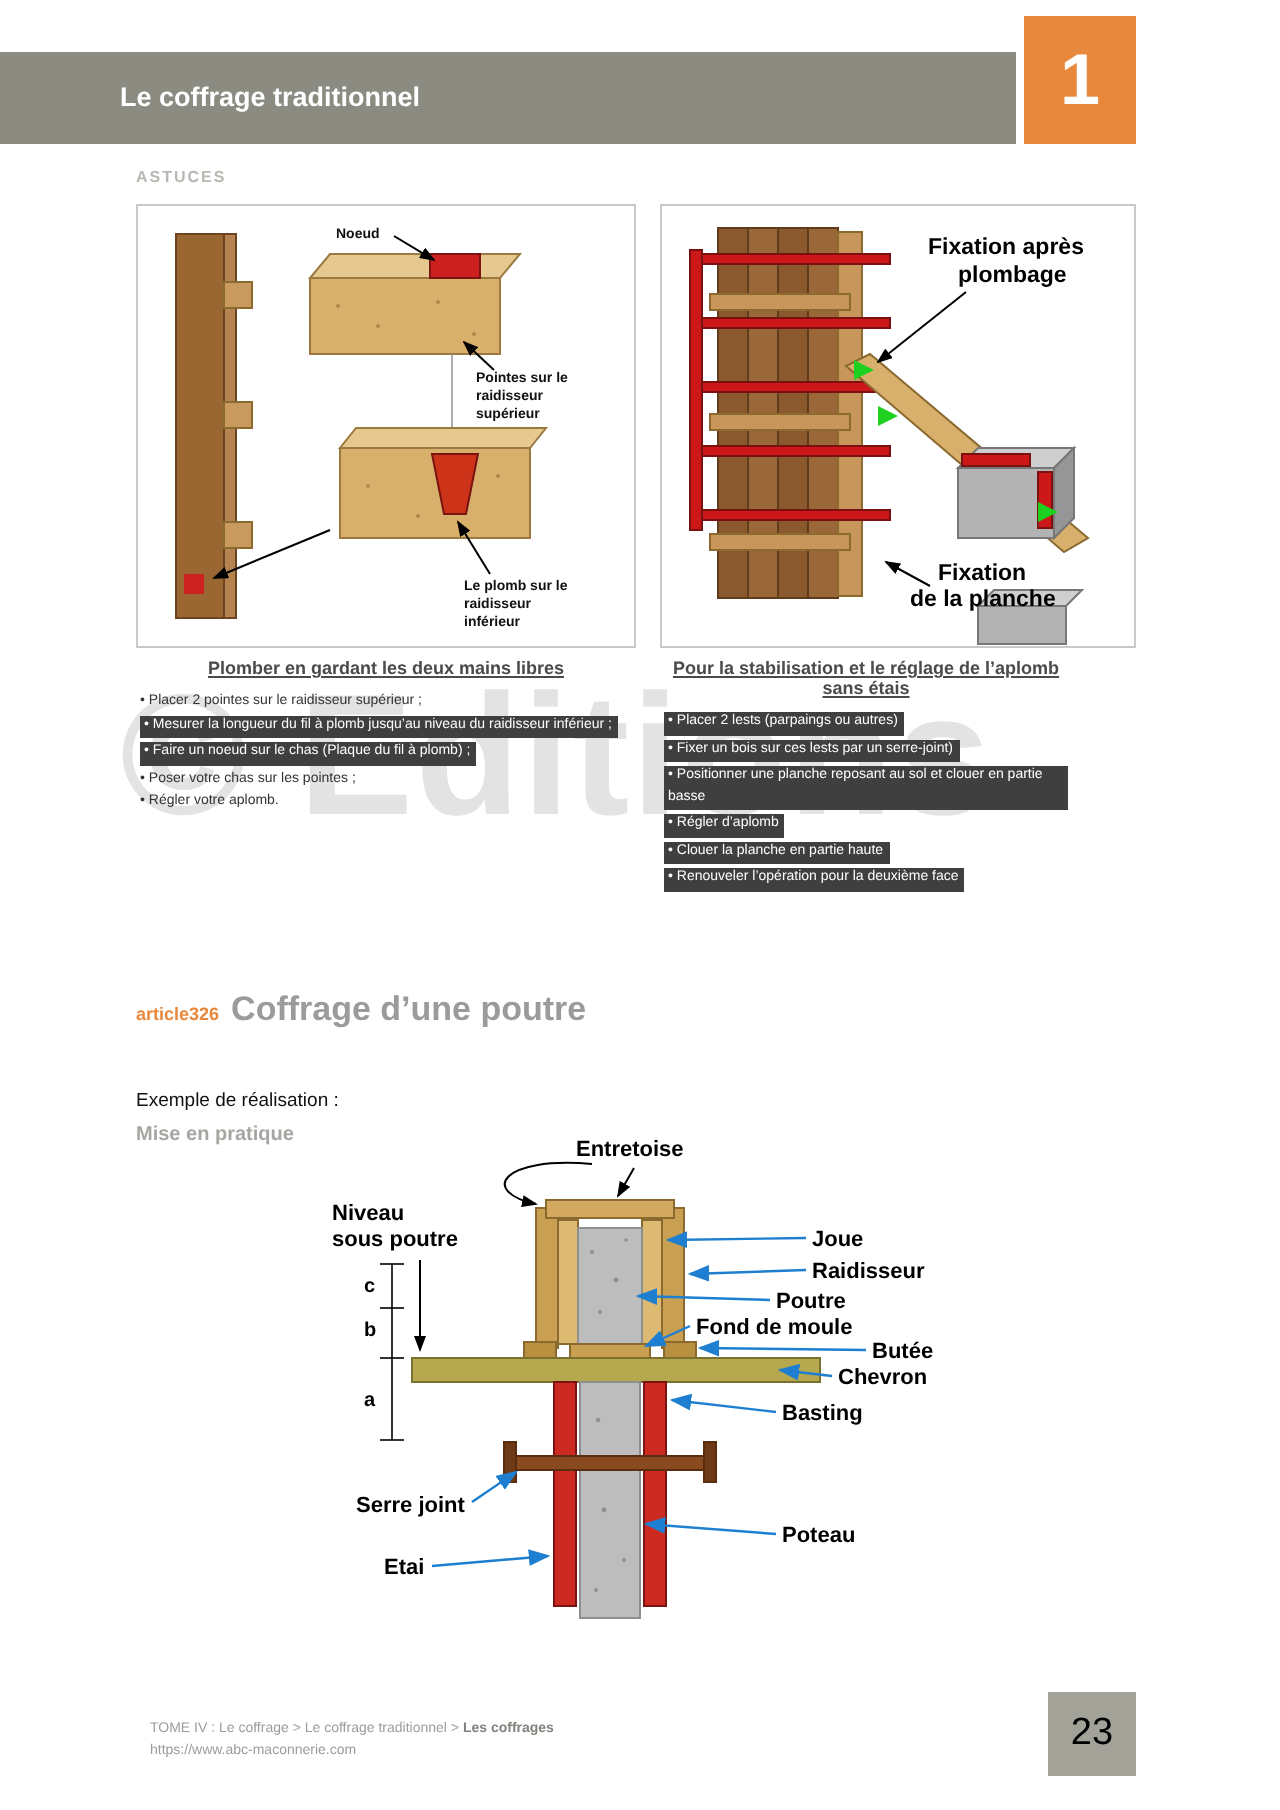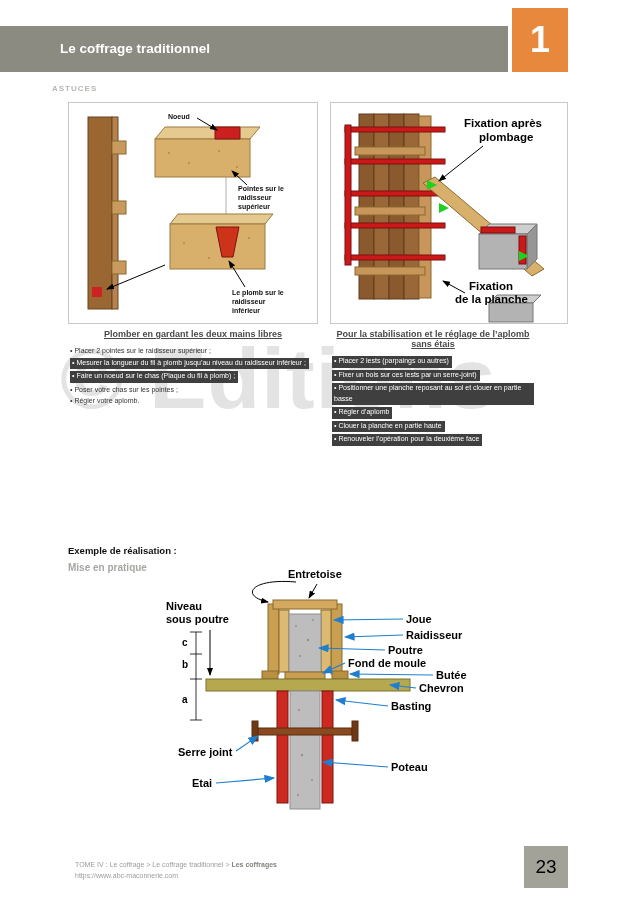--- a/index.html
+++ b/index.html
@@ -8,21 +8,21 @@
           font-family:"Liberation Sans", sans-serif; overflow:hidden; }
 
   .header-bar { position:absolute; left:0; top:26px; width:508px; height:46px;
                 background:#8C8B82; z-index:1; }
   .header-title { position:absolute; left:60px; height:46px; line-height:46px;
                   color:#fff; font-size:13.5px; font-weight:bold; }
   .chapter-badge { position:absolute; left:512px; top:8px; width:56px; height:64px;
                    background:#E8883C; color:#fff; font-size:36px; font-weight:bold;
                    display:flex; align-items:center; justify-content:center; z-index:2; }
 
-  .astuces { position:absolute; left:52px; top:84px; font-size:8px; font-weight:bold;
+  .astuces { position:absolute; left:68px; top:84px; font-size:8px; font-weight:bold;
              letter-spacing:1px; color:#B8B8B2; z-index:1; }
 
   .figures { position:absolute; left:68px; top:102px; width:500px; display:flex; gap:12px; z-index:1; }
   .fig-left  { width:250px; }
   .fig-right { width:206px; }
   .illu { border:1px solid #C9C9C9; background:#fff; display:block; }
   .fig-caption { margin-top:5px; text-align:center; font-size:9px; font-weight:bold; color:#4A4A4A;text-decoration:underline; }
   .bullets { margin-top:7px; list-style:none; font-size:7px; line-height:1.5; color:#333; padding:0 2px; }
   .bullets li { margin-bottom:1px; }
   .bullets li::before { content:"• "; }
@@ -32,21 +32,21 @@
   .watermark { position:absolute; left:60px; top:336px; z-index:0; color:#E3E3E3;
                font-weight:bold; font-size:86px; line-height:0.98; letter-spacing:1px;
                white-space:nowrap; pointer-events:none; }
 
   .article-heading { position:absolute; left:68px; top:495px; display:flex;
                      align-items:baseline; gap:6px; z-index:1; }
   .article-ref { font-size:9px; font-weight:bold; color:#E8883C; }
   .article-title { font-size:17px; font-weight:bold; color:#9B9B9B; }
   .mise { position:absolute; left:68px; top:529px; font-size:10px; font-weight:bold;
           color:#A6A6A2; z-index:1;margin-top:33px; }
-  .exemple { position:absolute; left:68px; top:545px; font-size:9.5px; font-weight:bold;
+  .exemple { position:absolute; left:68px; top:545px; font-size:9.5px; font-weight:normal;
              color:#111; z-index:1; }
 
   .beam-wrap { position:absolute; left:110px; top:560px; z-index:1; }
 
   .footer-text { position:absolute; left:75px; top:860px; font-size:7px; color:#9C9C9C;
                  line-height:1.5; z-index:1; }
   .footer-text b { color:#83837d; }
   .page-number { position:absolute; left:524px; top:846px; width:44px; height:42px;
                  background:#A3A299; color:#000000; font-size:19px;
                  display:flex; align-items:center; justify-content:center; z-index:1; }
@@ -187,20 +187,24 @@
         <li class="hl">Placer 2 lests (parpaings ou autres)</li>
         <li class="hl">Fixer un bois sur ces lests par un serre-joint)</li>
         <li class="hl">Positionner une planche reposant au sol et clouer en partie basse</li>
         <li class="hl">Régler d’aplomb</li>
         <li class="hl">Clouer la planche en partie haute</li>
         <li class="hl">Renouveler l’opération pour la deuxième face</li>
       </ul>
     </figure>
   </div>
 
+  <div class="article-heading">
+    <span class="article-ref">article326</span>
+    <span class="article-title">Coffrage d’une poutre</span>
+  </div>
   <div class="mise">Mise en pratique</div>
   <div class="exemple">Exemple de réalisation :</div>
 
   <div class="beam-wrap">
     <svg width="420" height="272" viewBox="0 0 420 272">
       <defs>
         <marker id="mBlue" markerWidth="9" markerHeight="7" refX="8" refY="3.5" orient="auto">
           <path d="M0,0 L9,3.5 L0,7 Z" fill="#1E7FD0"></path>
         </marker>
         <marker id="mBlack" markerWidth="8" markerHeight="6" refX="7" refY="3" orient="auto">

